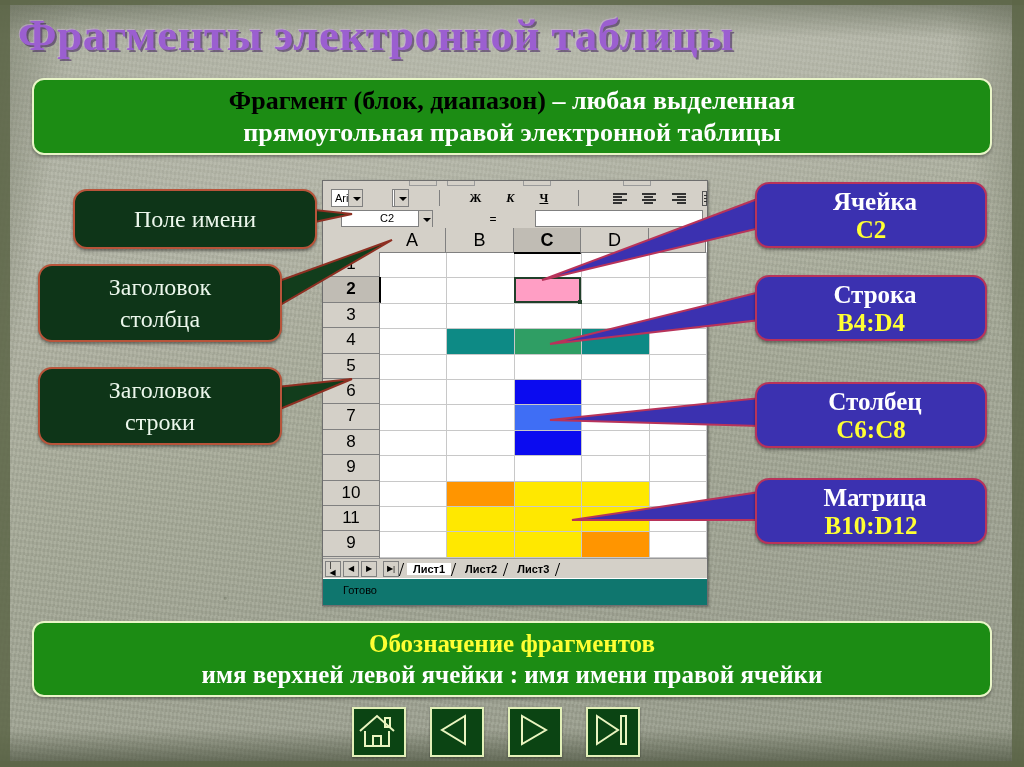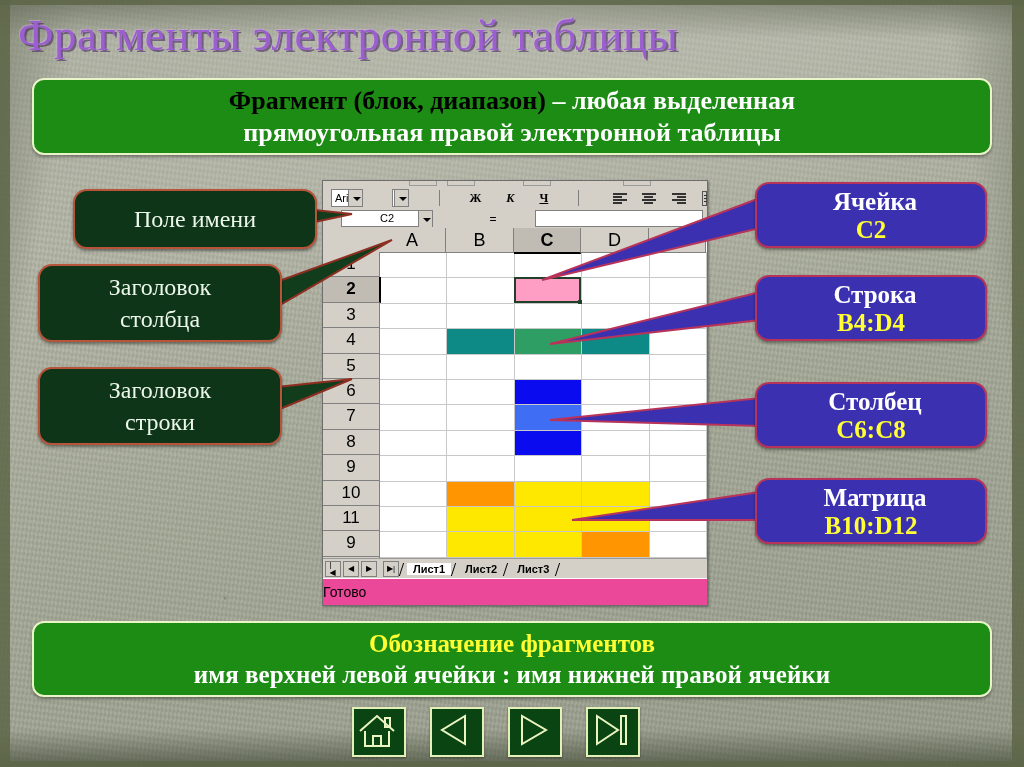--- a/index.html
+++ b/index.html
@@ -26,21 +26,21 @@
       radial-gradient(circle at 8% 32%, rgba(60,68,48,.35) 0 1px, rgba(0,0,0,0) 2px),
       radial-gradient(circle at 93% 58%, rgba(60,68,48,.3) 0 1px, rgba(0,0,0,0) 2px),
       radial-gradient(circle at 22% 78%, rgba(60,68,48,.25) 0 1px, rgba(0,0,0,0) 2px);
   }
   .edge{position:absolute;background:#5d6648;opacity:.85;}
 
   
   #title{
     position:absolute;left:18px;top:6px;width:860px;height:58px;
     font-family:"Liberation Serif", serif;
-    font-size:45px;font-weight:normal;line-height:58px;
+    font-size:45px;font-weight:bold;line-height:58px;
     color:#9b5fd0;
     text-shadow: 2px 2px 0 rgba(60,30,90,.55), -1px -1px 0 rgba(215,180,240,.45);
     letter-spacing:.5px;white-space:nowrap;
   }
 
   
   .greenbar{
     position:absolute;background:#1c8c14;border:2px solid #e9f5c8;border-radius:12px;
     box-shadow:0 2px 3px rgba(0,0,0,.35);
     text-align:center;font-weight:bold;color:#ffffff;
@@ -134,22 +134,22 @@
          border-top:1px solid #9a9a9a;display:flex;align-items:center;}
   .navbtn{width:14px;height:14px;border:1px solid #808080;background:#d4d0c8;margin-left:2px;
           position:relative;}
   .navbtn span{position:absolute;left:50%;top:50%;transform:translate(-50%,-50%);font-size:8px;color:#000;line-height:1;}
   .sheettab{font-size:11px;color:#000;font-weight:bold;padding:0 6px;position:relative;
             font-family:"Liberation Sans", sans-serif;}
   .sheettab.active{background:#fff;}
   .tabsep{width:8px;height:14px;position:relative;}
   .tabsep:after{content:"";position:absolute;left:2px;top:1px;width:1px;height:13px;background:#000;transform:skewX(-18deg);}
 
-  #xstatus{position:absolute;left:0;top:397px;width:384px;height:26px;background:#ec4899;
-           border-top:1px solid #fff;font-size:14px;color:#000;padding:5px 0 0 0;
+  #xstatus{position:absolute;left:0;top:397px;width:384px;height:26px;background:#0f766e;
+           border-top:1px solid #fff;font-size:11px;color:#000;padding:5px 0 0 20px;
            font-family:"Liberation Sans", sans-serif;}
 
   
   #navbar{position:absolute;left:352px;top:707px;width:320px;height:48px;display:flex;gap:24px;z-index:7;}
   .navsq{width:50px;height:46px;background:#0b4413;border:2px solid #e3f0b8;position:relative;
          box-shadow:0 1px 2px rgba(0,0,0,.4);}
   .navsq svg{position:absolute;left:0;top:0;}
 </style>
 </head>
 <body>
@@ -374,14 +374,14 @@
   <div class="navsq">
     <svg width="46" height="42" viewBox="0 0 46 42">
       <polygon points="9,7 9,35 30,21" fill="none" stroke="#eaf5c0" stroke-width="2"></polygon>
       <rect x="33" y="7" width="5" height="28" fill="none" stroke="#eaf5c0" stroke-width="2"></rect>
     </svg>
   </div>
 </div>
 
 <div class="greenbar" id="banner-bottom">
   <div class="l1">Обозначение фрагментов</div>
-  <div class="l2">имя верхней левой ячейки  :  имя нижней правой ячейки</div>
+  <div class="l2">имя верхней левой ячейки  :  имя имени правой ячейки</div>
 </div>
 
 </body></html>

